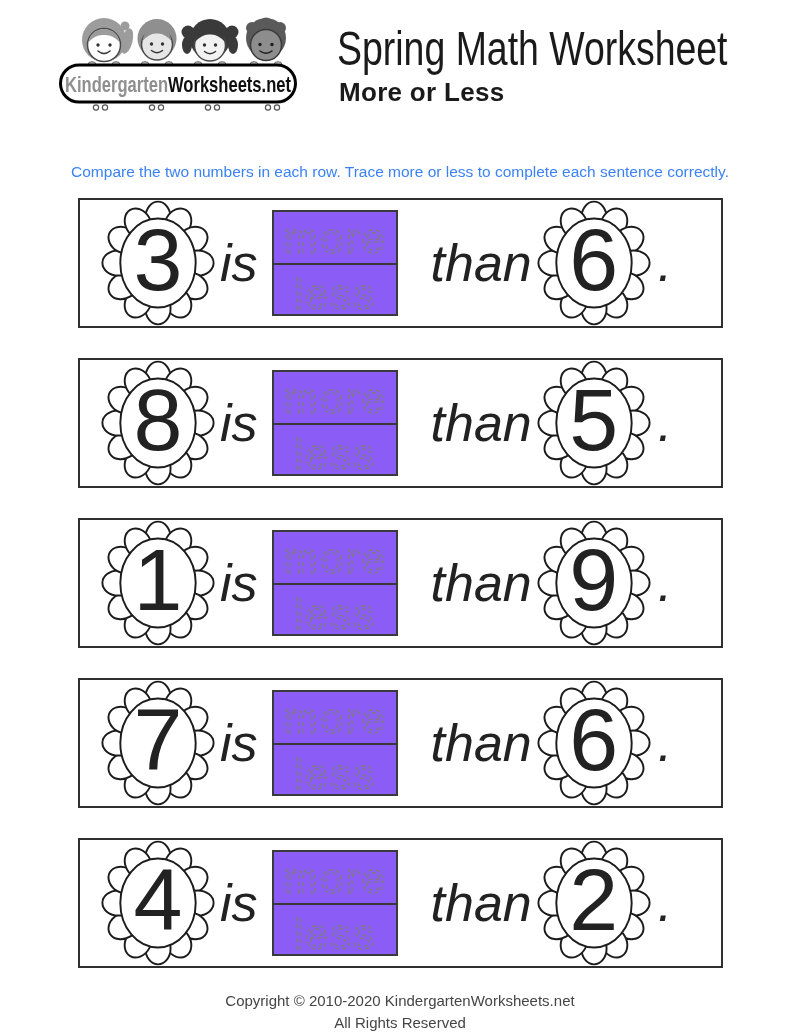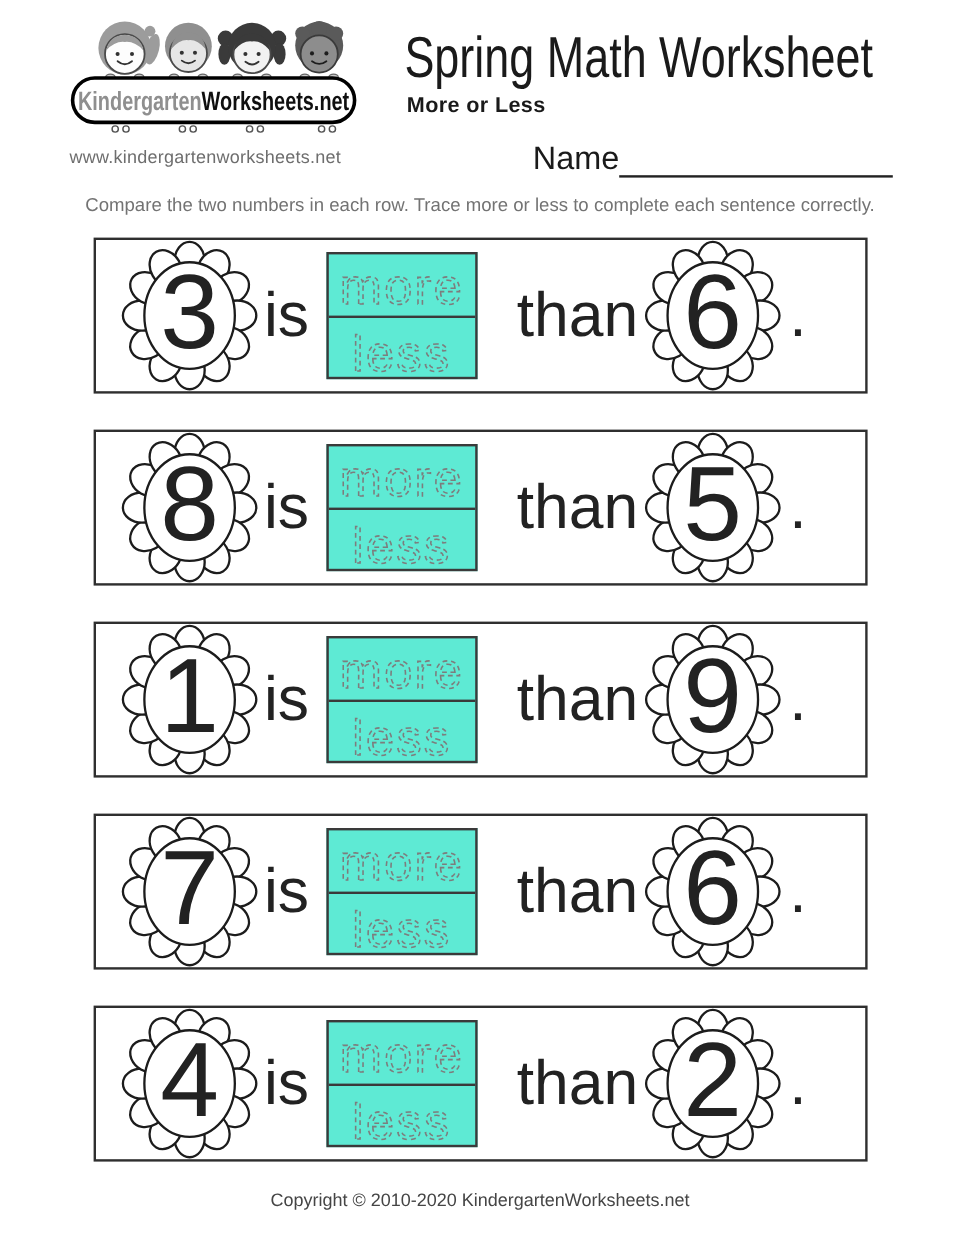--- a/index.html
+++ b/index.html
@@ -5,44 +5,44 @@
   html,body{margin:0;padding:0;background:#fff;}
   #page{position:relative;width:800px;height:1035px;background:#fff;overflow:hidden;
         font-family:"Liberation Sans",sans-serif;color:#1a1a1a;}
 
   
   .logo-wrap{position:absolute;left:58px;top:14px;width:244px;}
   .site-url{margin-top:4px;font-size:15px;color:#6e6e6e;letter-spacing:.2px;}
 
   .title{position:absolute;left:337px;top:24px;font-size:48px;line-height:1.05;white-space:nowrap;}
   .title span{display:inline-block;transform:scaleX(.78);transform-origin:left center;}
-  .subtitle{position:absolute;left:339px;top:77px;font-size:18px;font-weight:600;letter-spacing:.3px;}
+  .subtitle{position:absolute;left:339px;top:77px;font-size:26px;font-weight:600;letter-spacing:.3px;}
   .name-row{position:absolute;left:444px;top:116px;display:flex;align-items:flex-end;font-size:27px;}
   .name-line{display:inline-block;width:228px;height:30px;border-bottom:2px solid #222;}
 
-  .instructions{position:absolute;top:163px;left:0;width:800px;text-align:center;font-size:15.5px;color:#737373;}
+  .instructions{position:absolute;top:163px;left:0;width:800px;text-align:center;font-size:15.5px;color:#3b82f6;}
 
   
   .rows{position:absolute;top:198px;left:78px;width:645px;}
   .row{box-sizing:border-box;height:130px;border:2px solid #2f2f2f;margin-bottom:30px;
        display:flex;align-items:center;background:#fff;}
 
   .flower{position:relative;flex:none;width:116px;height:126px;margin-left:20px;}
   .flower-svg{position:absolute;inset:0;width:116px;height:126px;}
   .flower-num{position:absolute;left:50%;top:50%;transform:translate(-50%,-53%);
               font-size:88px;font-weight:300;line-height:1;color:#222;}
 
-  .word{font-size:52px;font-weight:300;color:#222;line-height:1;white-space:nowrap;}
+  .word{font-size:52px;font-weight:300;color:#222;line-height:1;white-space:nowrap;font-style:italic;}
   .word.is{margin-left:4px;}
   .word.than{margin-left:33px;}
   .word.period{margin-left:6px;}
   .flower.right{margin-left:4px;}
 
   .trace-box{flex:none;box-sizing:border-box;margin-left:14px;width:126px;height:106px;
-             border:2px solid #3a3a3a;background:#5eead4;}
+             border:2px solid #3a3a3a;background:#8b5cf6;}
   .trace-cell{height:51px;display:flex;align-items:center;justify-content:center;}
   .trace-cell.bottom{border-top:2px solid #3a3a3a;box-sizing:border-box;height:59px;}
   .trace-svg{width:120px;height:50px;display:block;}
   .trace-text{font-family:"Liberation Sans",sans-serif;font-size:42px;letter-spacing:2px;
               fill:none;stroke:#7d7d7d;stroke-width:1.3;stroke-dasharray:4,3;text-anchor:middle;}
 
   
   .footer{position:absolute;top:990px;left:0;width:800px;text-align:center;
           font-size:15px;color:#454545;line-height:1.45;}
 
@@ -132,29 +132,24 @@
         <circle cx="38" cy="93.5" r="2.6"></circle>
           <circle cx="47" cy="93.5" r="2.6"></circle>
         <circle cx="94" cy="93.5" r="2.6"></circle>
           <circle cx="103" cy="93.5" r="2.6"></circle>
         <circle cx="150" cy="93.5" r="2.6"></circle>
           <circle cx="159" cy="93.5" r="2.6"></circle>
         <circle cx="210" cy="93.5" r="2.6"></circle>
           <circle cx="219" cy="93.5" r="2.6"></circle>
       </g>
     </svg>
-    <div class="site-url">www.kindergartenworksheets.net</div>
   </div>
 
   <div class="title"><span>Spring Math Worksheet</span></div>
   <div class="subtitle">More or Less</div>
-  <div class="name-row">
-    <span>Name</span>
-    <span class="name-line"></span>
-  </div>
 
   <div class="instructions">Compare the two numbers in each row. Trace more or less to complete each sentence correctly.</div>
 
   <div class="rows">
 
     <div class="row">
       <div class="flower">
         <svg class="flower-svg" viewBox="0 0 120 130">
             <use href="#flower-shape"></use>
           </svg>
@@ -300,15 +295,16 @@
           </svg>
         <span class="flower-num">2</span>
       </div>
       <span class="word period">.</span>
     </div>
 
   </div>
 
   <div class="footer">
     <div>Copyright © 2010-2020 KindergartenWorksheets.net</div>
+    <div>All Rights Reserved</div>
   </div>
 
 </div>
 
 </body></html>

